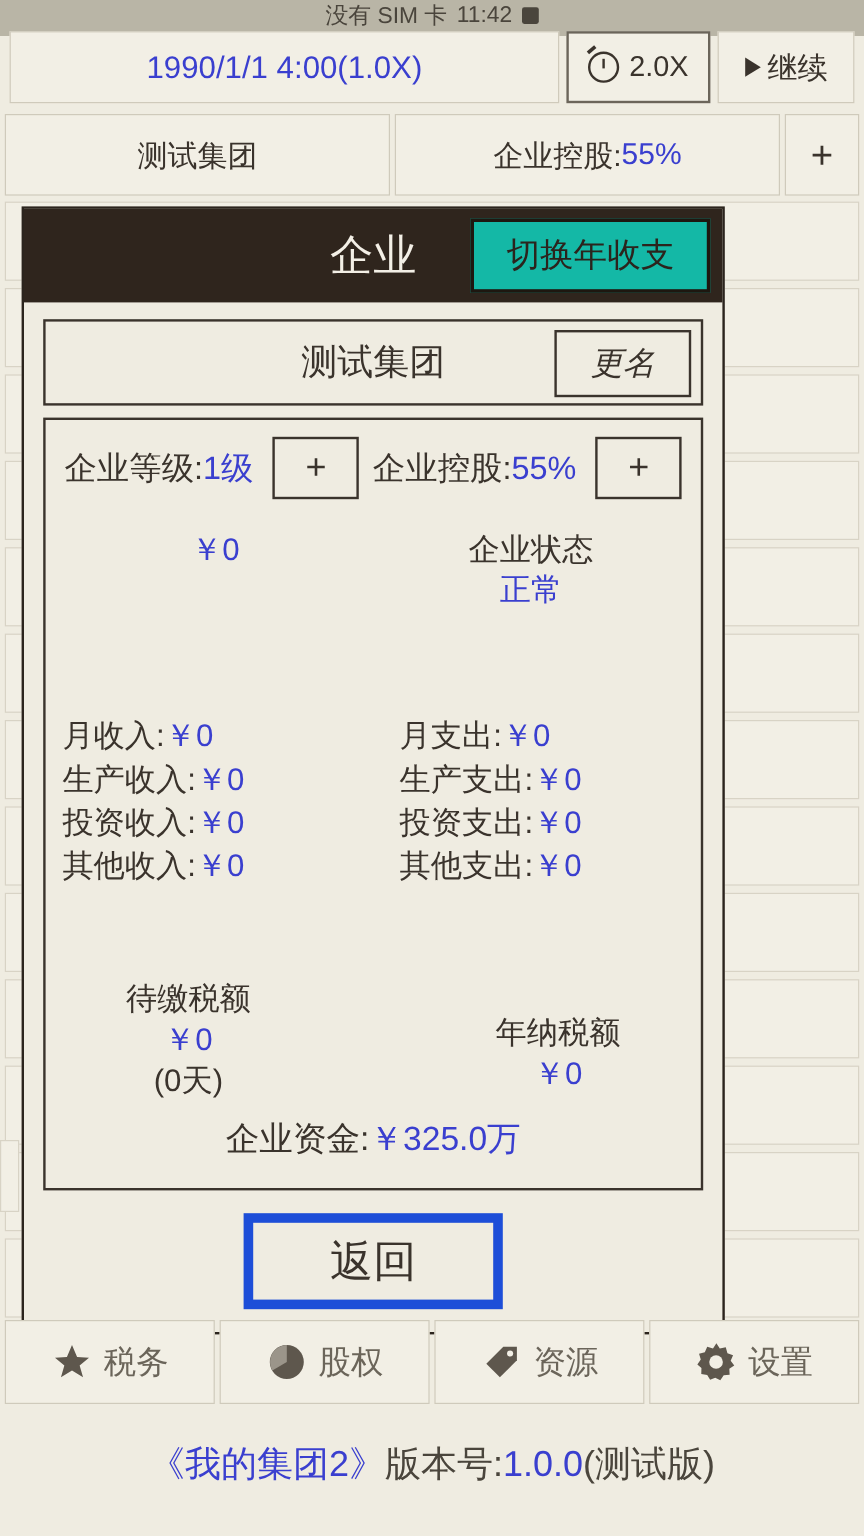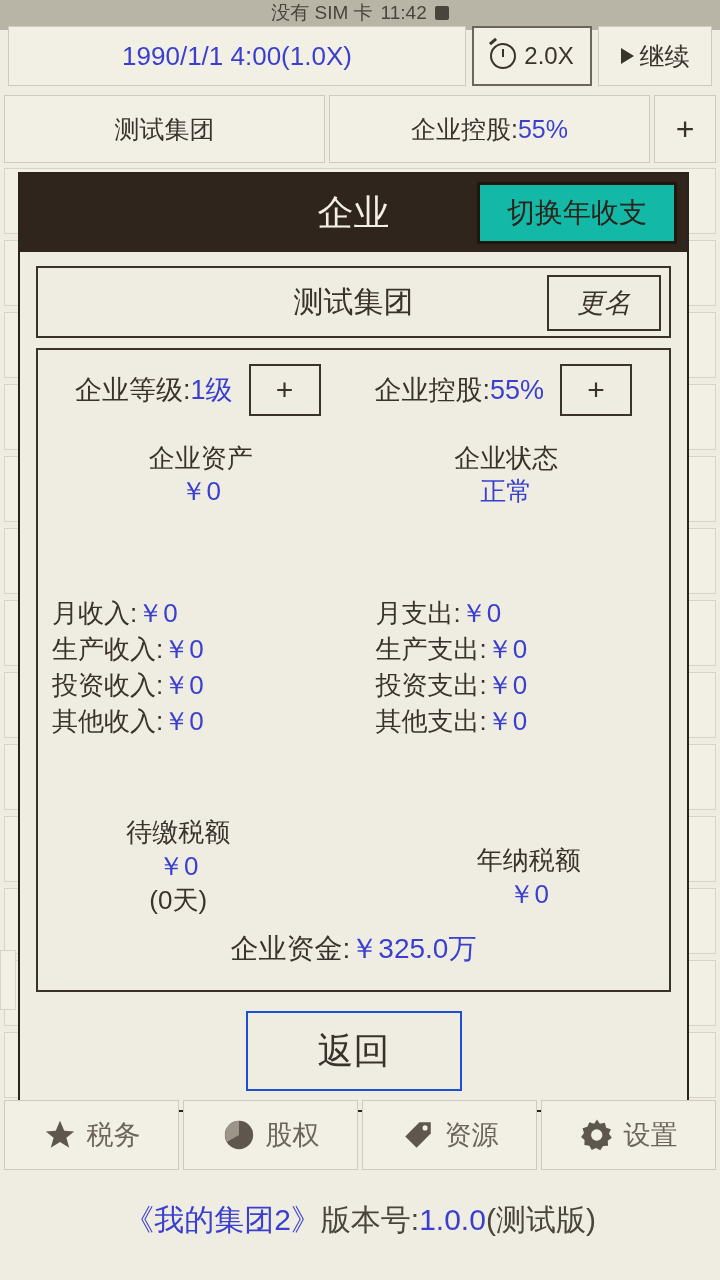--- a/index.html
+++ b/index.html
@@ -194,21 +194,21 @@
     border: 1px solid #d8d3c5;
     background: #f2efe5;
     box-sizing: border-box;
   }
 
   
   .modal {
     position: absolute;
     left: 18px;
     top: 172px;
-    width: 671px;
+    width: 586px;
     height: 940px;
     background: #efece1;
     border: 2px solid #2b241d;
     box-sizing: border-box;
     display: flex;
     flex-direction: column;
   }
   .modal-header {
     height: 78px;
     background: #2f251d;
@@ -346,21 +346,21 @@
   .modal-footer {
     height: 118px;
     flex: none;
     display: flex;
     align-items: center;
     justify-content: center;
   }
   .back-btn {
     width: 216px;
     height: 80px;
-    border: 2px solid #1d4ed8;
+    border: 8px solid #1d4ed8;
     display: flex;
     align-items: center;
     justify-content: center;
     font-size: 36px;
     box-sizing: border-box;
   }
 
   
   .bottomnav {
     position: absolute;
@@ -487,21 +487,20 @@
             <div class="sq-btn">+</div>
           </div>
           <div class="level-item">
             <span><span>企业控股:</span><span class="blue">55%</span></span>
             <div class="sq-btn">+</div>
           </div>
         </div>
 
         <div class="stat-row">
           <div class="stat-col">
-            <div>企业资产</div>
             <div class="v">￥0</div>
           </div>
           <div class="stat-col">
             <div>企业状态</div>
             <div class="v">正常</div>
           </div>
         </div>
 
         <div class="io-block">
           <div class="io-col left">

